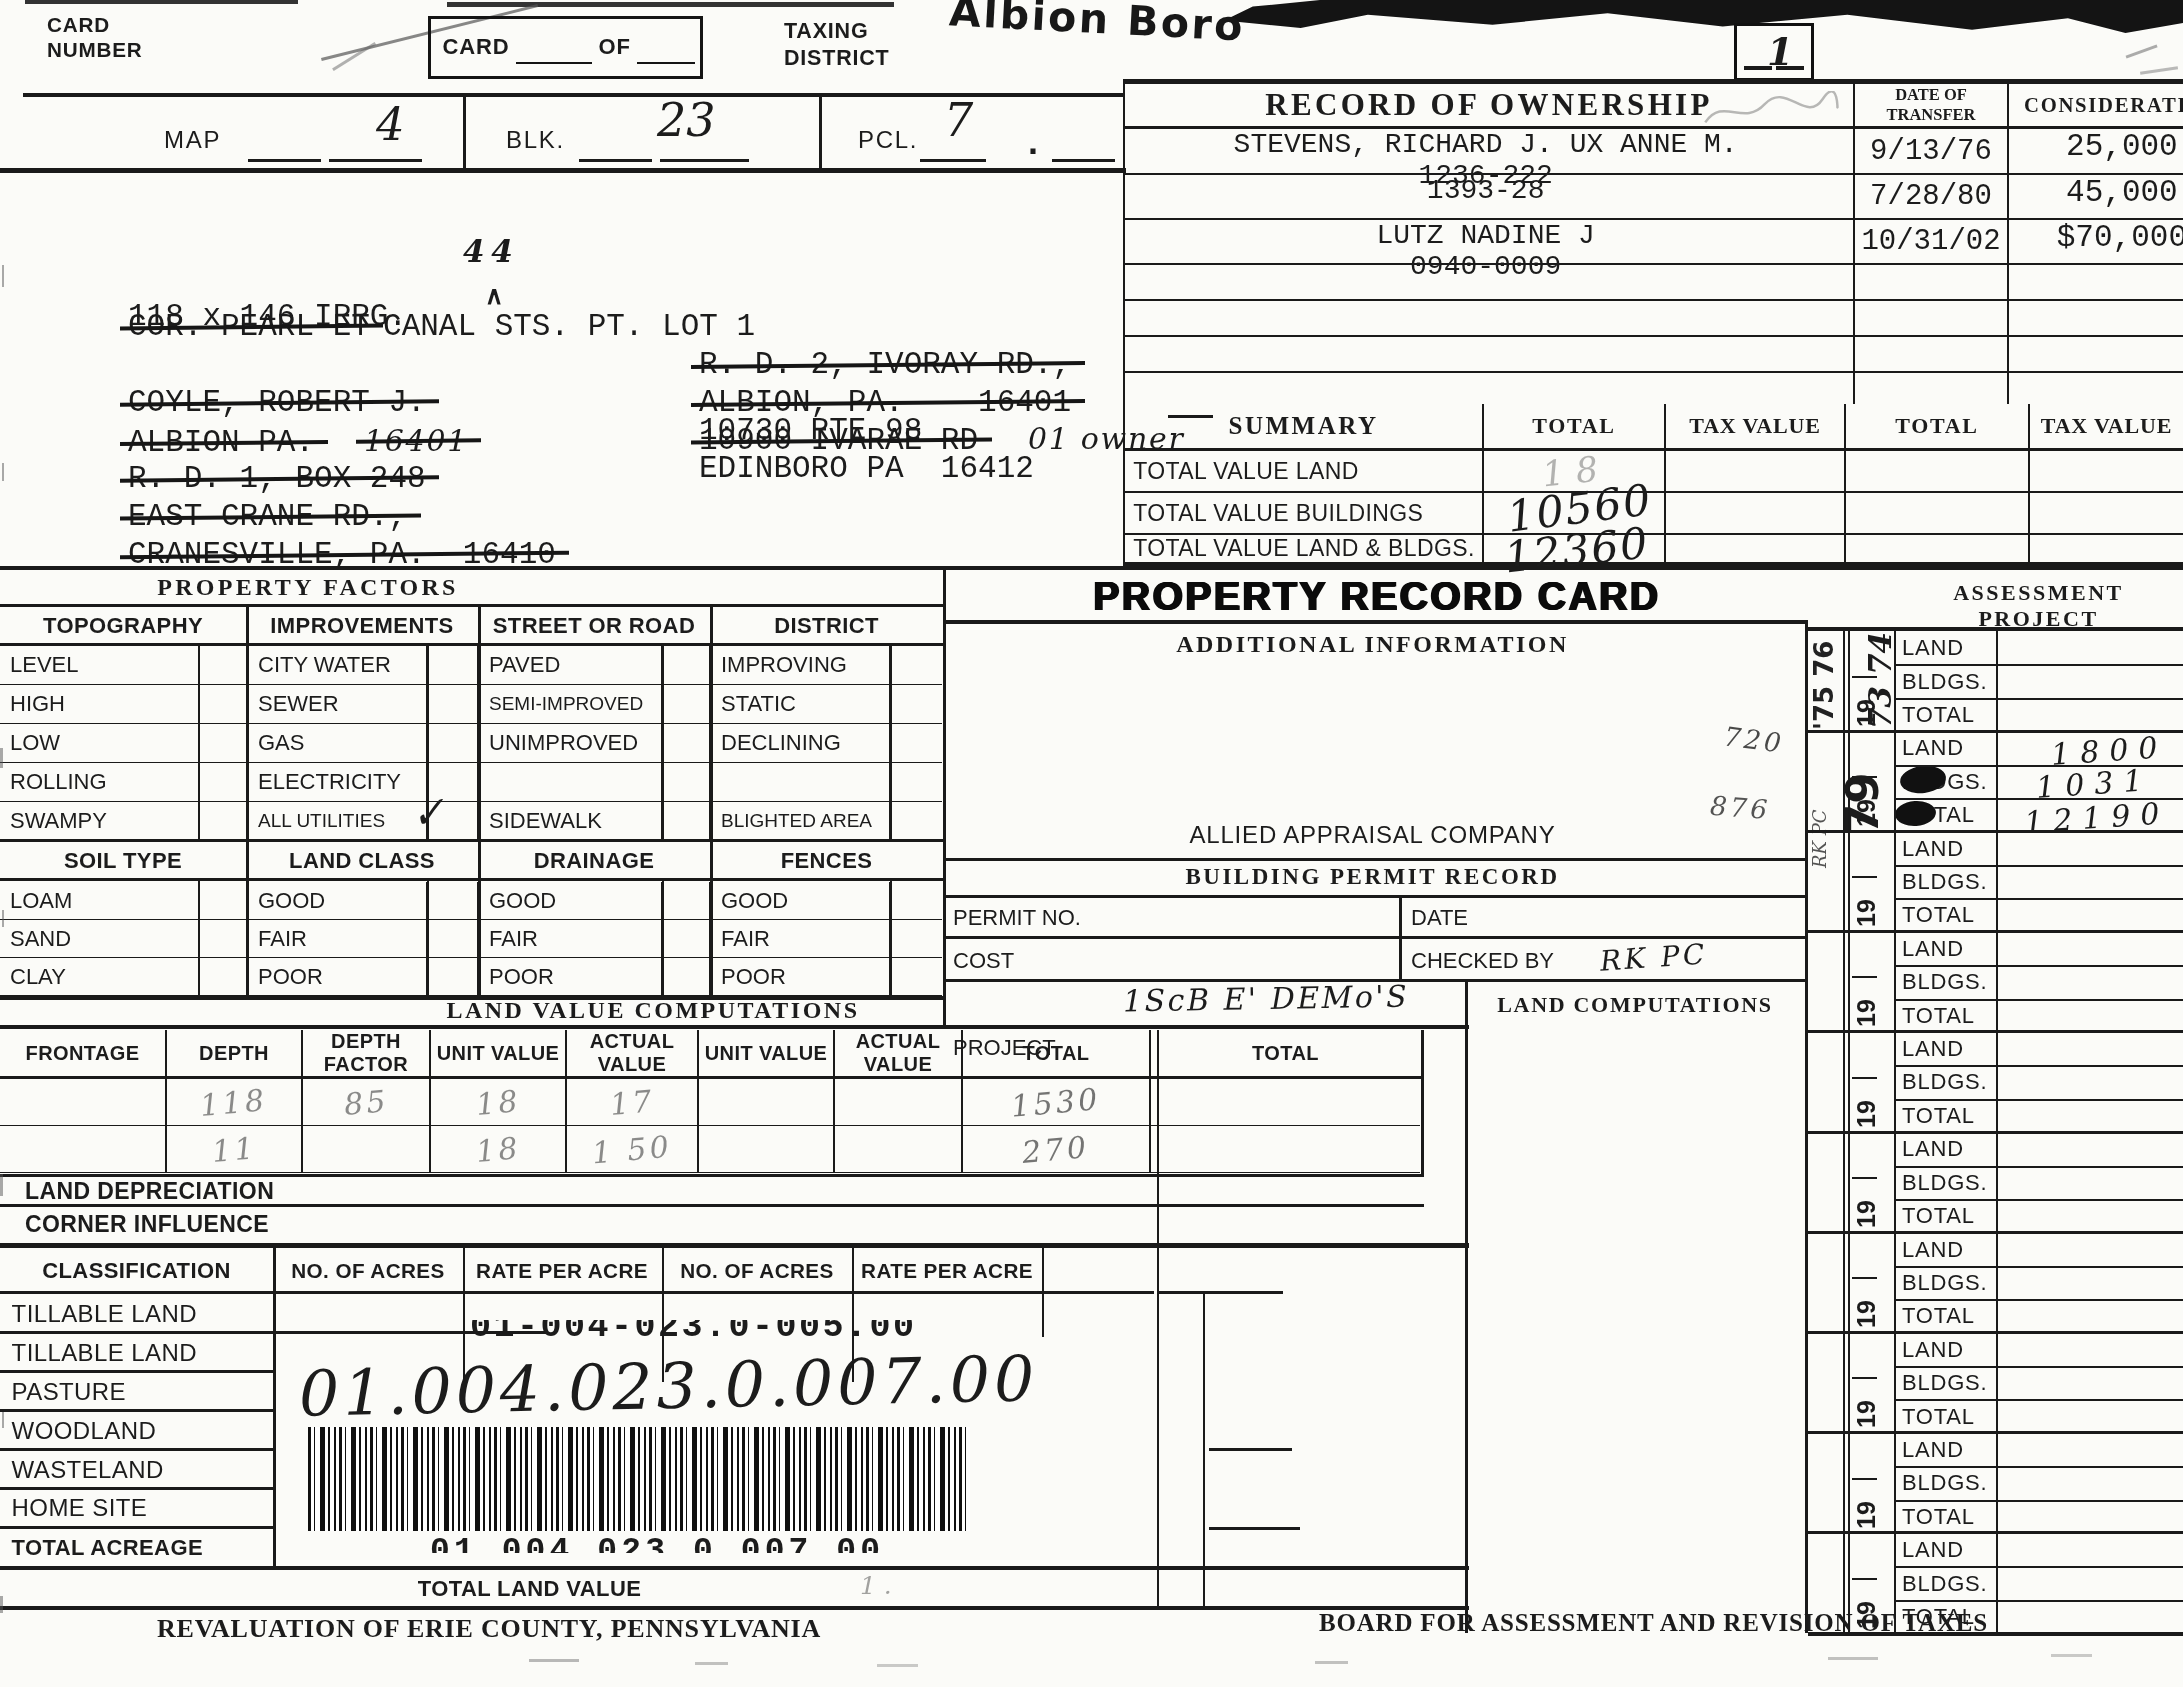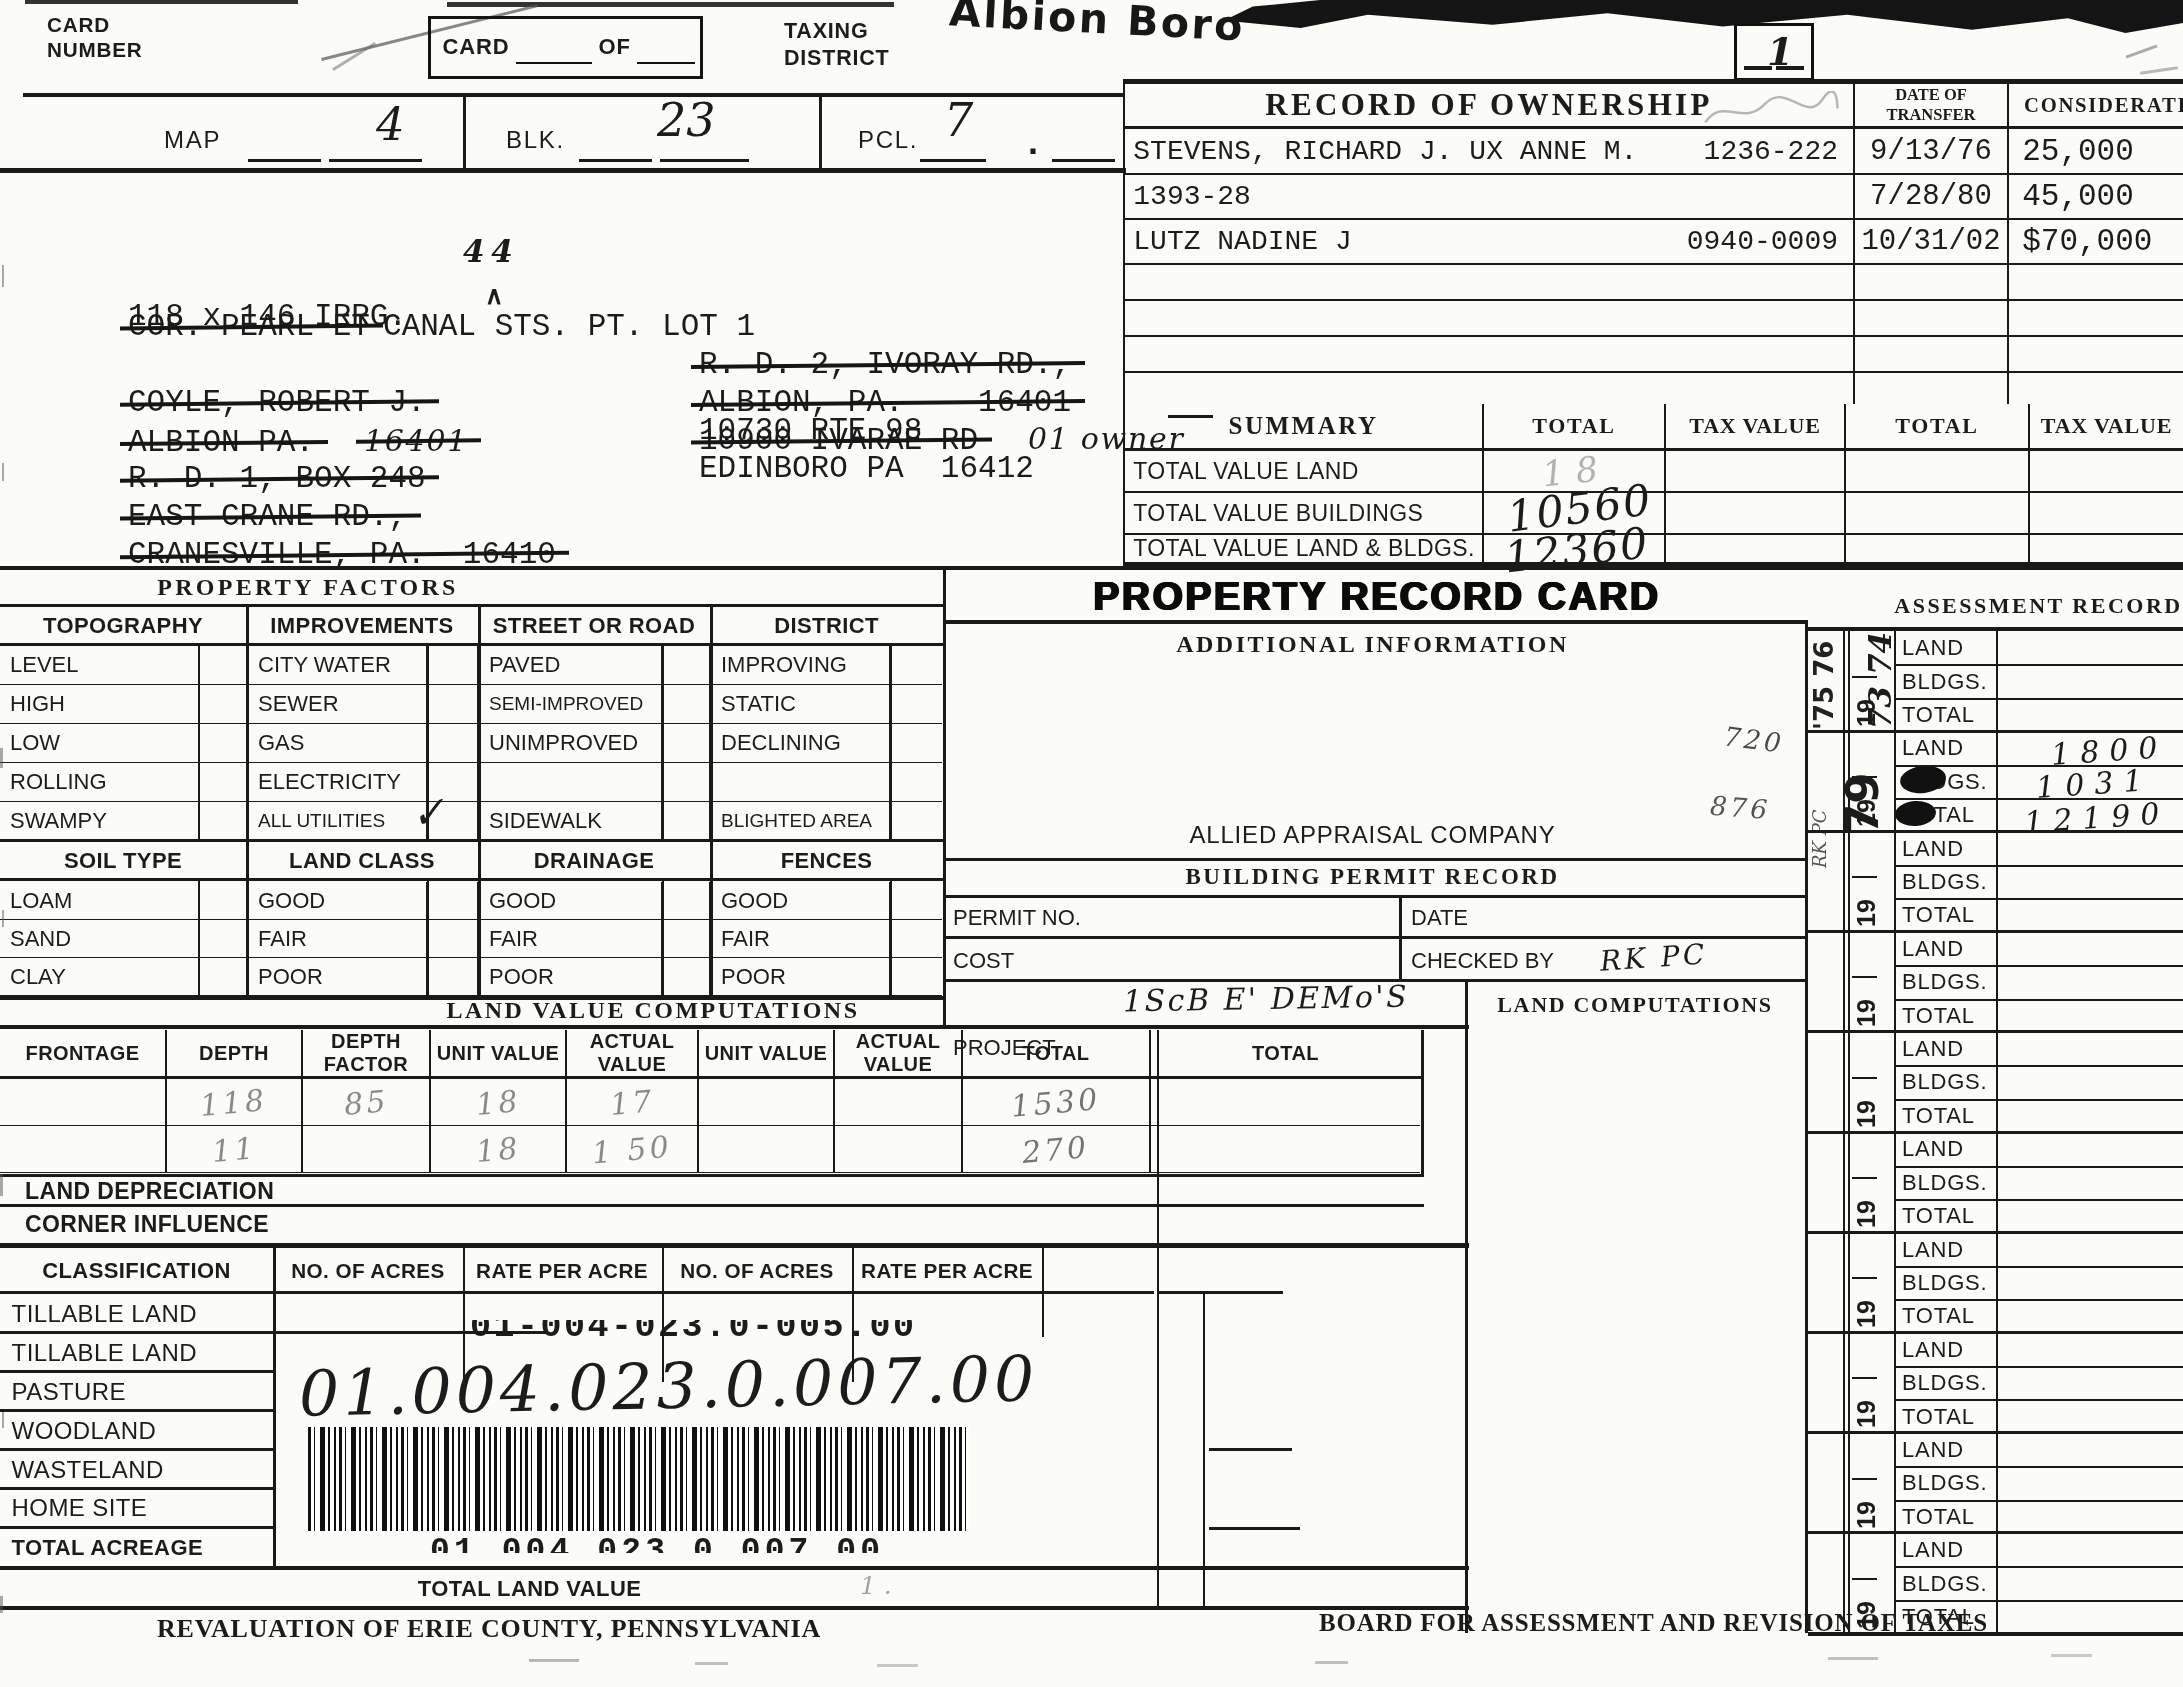--- a/index.html
+++ b/index.html
@@ -3,21 +3,21 @@
 <meta charset="utf-8">
 <style>
   * { box-sizing: border-box; margin: 0; padding: 0; }
   html,body { width: 2183px; height: 1687px; }
   body { position: relative; background: #fbfbf8; overflow: hidden;
          color: #1c1c1c; font-family: "Liberation Sans", sans-serif; }
   .abs { position: absolute; }
   .rule { position: absolute; background: #1a1a1a; }
   .serifB { font-family: "Liberation Serif", serif; font-weight: 700; }
   .cond { font-family: "Liberation Sans", sans-serif; font-weight: 700; letter-spacing: 0.4px; }
-  .mono { font-family: "Liberation Mono", "DejaVu Sans Mono", monospace; }
+  .mono { font-family: "Liberation Mono", "DejaVu Sans Mono", monospace; flex-direction: column; }
   .hand { font-family: "DejaVu Serif", serif; font-style: italic; }
   .marker { font-family: "DejaVu Sans", sans-serif; font-weight: 700; }
   .ctr { display: flex; align-items: center; justify-content: center; text-align: center; }
   .struck { position: relative; display: inline-block; margin-top: 48px; }
   .struck::after { content: ""; position: absolute; left: -8.3px; right: -13.2px; top: 46%;
                    height: 4.1px; background: #161616; transform: rotate(-.6deg); }
   
   .ot { position: absolute; left: 1123px; top: 79px; width: 1060px; height: 325px;
         border-left: 2.5px solid #1a1a1a; border-top: 5px solid #1a1a1a;
         display: grid; grid-template-columns: 728px 154px 1fr;
@@ -332,21 +332,21 @@
 <div class="abs" style="left:1411px;top:948px;font-size:22px;">CHECKED BY</div>
 <span class="abs hand" style="left:1600px;top:941px;font-size:28px;transform:rotate(-4deg);letter-spacing:3.3px;">RK PC</span>
 <div class="abs" style="left:953px;top:991px;font-size:22px;margin-top:44px;">PROJECT</div>
 <span class="abs hand" style="left:1123px;top:981px;font-size:30px;transform:rotate(-1deg);letter-spacing:2.5px;">1ScB E' DEMo'S</span>
 
 <div class="abs ctr" style="left:1480px;top:991px;width:310px;height:28px;">
   <span class="serifB" style="font-size:22px;letter-spacing:1.7px;">LAND COMPUTATIONS</span>
 </div>
 
 <div class="abs ctr" style="left:1894px;top:589px;width:289px;height:33px;">
-  <span class="serifB" style="font-size:22px;letter-spacing:2.5px;">ASSESSMENT RECORD</span>
+  <span class="serifB" style="font-size:22px;letter-spacing:2.5px;">ASSESSMENT PROJECT</span>
 </div>
 <div id="assess-col">
     <div class="yr vstamp" style="left: 1852px; top: 676px; width: 25px; height: 51px; border-bottom: 2.5px solid rgb(26, 26, 26);">19</div>
     <div class="abs" style="left: 1902px; top: 635px; font-size: 22px; letter-spacing: 0.8px;">LAND</div>
     <div class="abs hand" style="left: 2051px; top: 633px; font-size: 30px; letter-spacing: 10px; transform: rotate(-4deg);"></div>
     <div class="abs" style="left: 1902px; top: 669px; font-size: 22px; letter-spacing: 0.8px;">BLDGS.</div>
     <div class="abs hand" style="left: 2036px; top: 666px; font-size: 30px; letter-spacing: 10px; transform: rotate(-4deg);"></div>
     <div class="abs" style="left: 1902px; top: 702px; font-size: 22px; letter-spacing: 0.8px;">TOTAL</div>
     <div class="abs hand" style="left: 2024px; top: 699px; font-size: 30px; letter-spacing: 10px; transform: rotate(-4deg);"></div>
     <div class="yr vstamp" style="left: 1852px; top: 776px; width: 25px; height: 51px; border-bottom: 2.5px solid rgb(26, 26, 26);">19</div>

